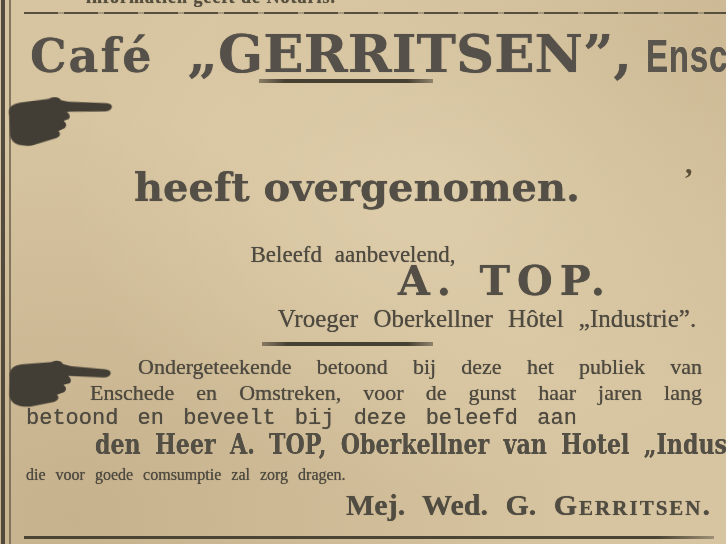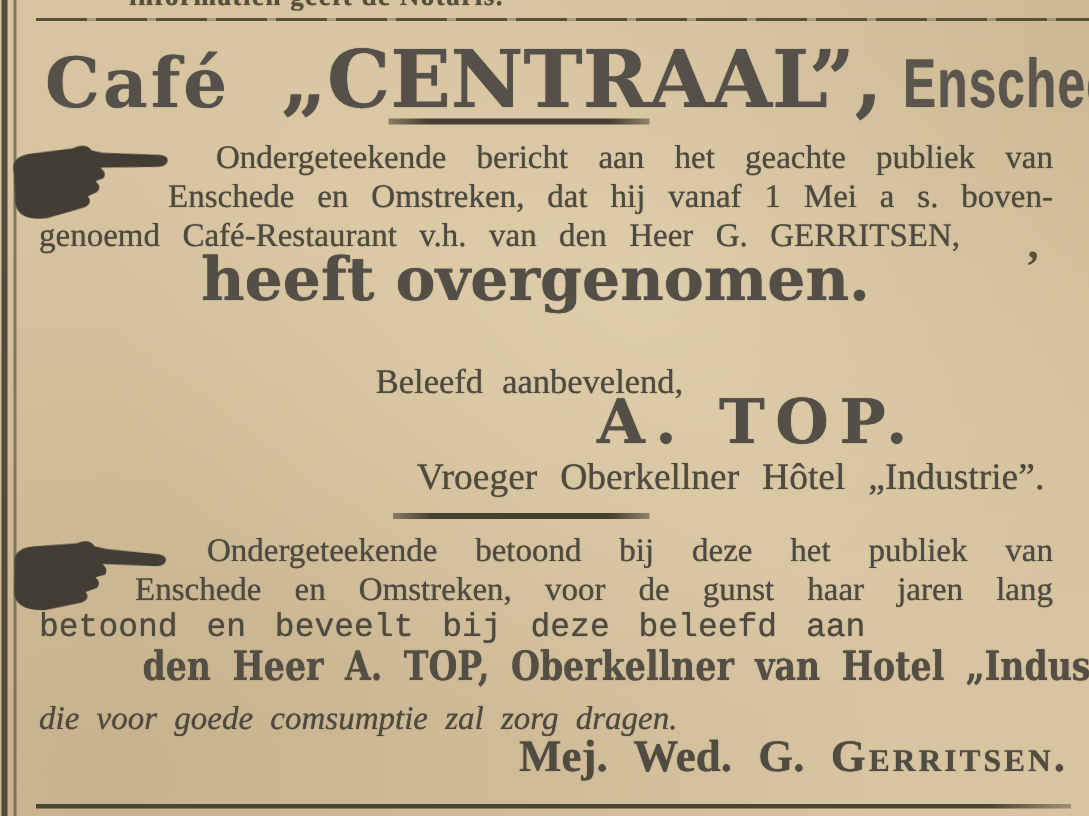--- a/index.html
+++ b/index.html
@@ -52,21 +52,21 @@
   .headline1{position:absolute;left:0;top:163px;width:726px;text-align:center;
     font-family:"DejaVu Serif",serif;font-weight:bold;font-size:40px;color:#534f46;transform:translateX(-6px);}
   .service{position:absolute;left:26px;right:26px;top:215px;font-size:22px;}
   .closing{position:absolute;left:0;top:242px;width:726px;text-align:center;font-size:23px;word-spacing:7px;transform:translateX(-10px);}
   .sig1{position:absolute;left:0;top:257px;width:726px;text-align:center;
     font-family:"DejaVu Serif",serif;font-weight:bold;font-size:41px;letter-spacing:7px;color:#534f46;transform:translateX(142px);}
   .sig1sub{position:absolute;left:0;top:305px;width:726px;text-align:center;font-size:25px;word-spacing:9px;transform:translateX(124px);}
   .recommend{position:absolute;left:95px;top:429px;white-space:nowrap;
     font-family:"DejaVu Serif",serif;font-weight:bold;font-size:27px;color:#534f45;
     transform:scaleX(.82);transform-origin:left center;word-spacing:8px;}
-  .consumption{position:absolute;left:26px;top:466px;font-size:22px;word-spacing:6px;font-style:italic;}
+  .consumption{position:absolute;left:26px;top:466px;font-size:16px;word-spacing:6px;}
   .sig2{position:absolute;left:0;top:488px;width:710px;text-align:right;font-size:30px;font-weight:bold;
     word-spacing:10px;color:#504c42;}
   .sig2 .smallcaps{font-variant:small-caps;letter-spacing:2px;}
   .stray{position:absolute;left:685px;top:146px;font-size:30px;font-weight:bold;color:#5c5138;}
 </style>
 </head>
 <body>
 
 <div class="page">
 
@@ -74,37 +74,32 @@
   <div class="vrule-inner"></div>
 
   <div class="clipped">
     <span class="ink">informatiën geeft de Notaris.</span>
   </div>
 
   <div class="rule-top"></div>
 
   <div class="title-row">
     <span class="t-cafe ink">Café</span>
-    <span class="t-name ink">„CENTRAAL”,</span>
+    <span class="t-name ink">„GERRITSEN”,</span>
     <span class="t-city ink">Enschede.</span>
   </div>
 
   <div class="divider divider1"></div>
 
   <div class="manicule hand1">
     <svg viewBox="0 0 120 60" xmlns="http://www.w3.org/2000/svg">
       <path fill="#433e35" d="M4 22 Q1 10 16 8 L48 5 Q58 1 62 7 L70 9 L112 12 Q119 13 118 17 Q117 21 110 21 L68 20 Q73 24 70 28 L64 30 Q69 34 65 38 L58 41 Q62 46 55 49 L28 56 Q6 58 4 44 Z"></path>
     </svg>
   </div>
 
-  <div class="par par1 ink">
-    <div class="jline p1l0">Ondergeteekende bericht aan het geachte publiek van</div>
-    <div class="jline p1l1">Enschede en Omstreken, dat hij vanaf 1 Mei a s. boven-</div>
-    <div class="jline p1l2">genoemd Café-Restaurant v.h. van den Heer G. GERRITSEN,</div>
-  </div>
 
   <span class="stray">,</span>
 
   <div class="headline1 ink">heeft overgenomen.</div>
 
 
   <div class="closing ink">Beleefd aanbevelend,</div>
 
   <div class="sig1 ink">A. TOP.</div>
 

